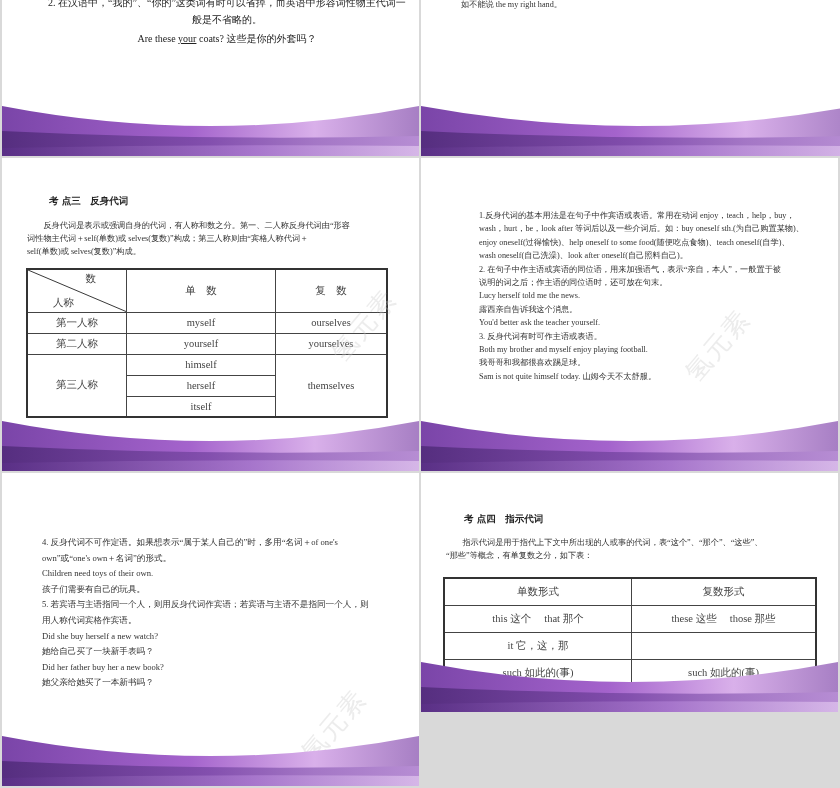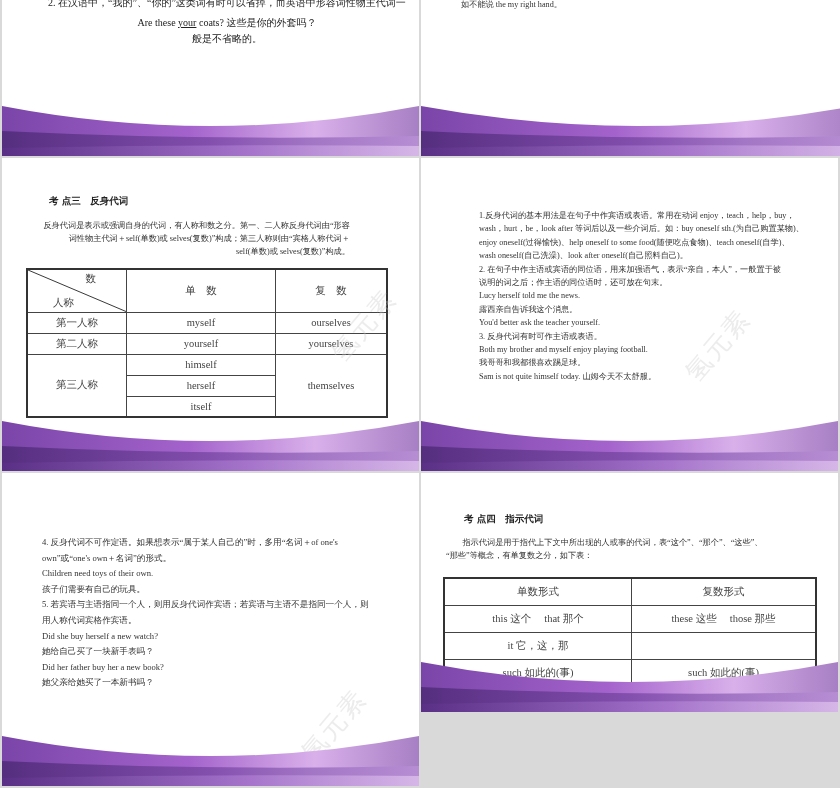--- a/index.html
+++ b/index.html
@@ -38,24 +38,24 @@
       <stop offset="0" stop-color="#5b3088"></stop>
       <stop offset="0.6" stop-color="#b07fd4"></stop>
       <stop offset="1" stop-color="#e3c8f0"></stop>
     </linearGradient>
   </defs>
 </svg>
 
 <div class="slide" style="left:2px;top:0;width:417px;height:156px;text-align:center;">
   <div class="txt" style="left:40px;top:-5px;width:370px;">
     <div class="line">2. 在汉语中，“我的”、“你的”这类词有时可以省掉，而英语中形容词性物主代词一</div>
+    <div class="line">般是不省略的。</div>
     <div class="line" style="margin-top:3px;">
       <span>Are these </span><span class="u">your</span><span> coats? 这些是你的外套吗？</span>
     </div>
-    <div class="line">般是不省略的。</div>
   </div>
   <div class="wave" style="height:50px;">
     <svg viewBox="0 0 420 50" preserveAspectRatio="none">
         <path d="M0,0 Q210,40 420,0 L420,50 L0,50 Z" fill="url(#g1)"></path>
         <path d="M0,25 Q210,35 420,30 L420,50 L0,50 Z" fill="url(#g2)" opacity="0.85"></path>
         <path d="M0,42 Q210,38 420,40 L420,50 L0,50 Z" fill="url(#g3)" opacity="0.7"></path>
       </svg>
   </div>
 </div>
 
@@ -67,21 +67,21 @@
     <svg viewBox="0 0 420 50" preserveAspectRatio="none">
         <path d="M0,0 Q210,40 420,0 L420,50 L0,50 Z" fill="url(#g1)"></path>
         <path d="M0,25 Q210,35 420,30 L420,50 L0,50 Z" fill="url(#g2)" opacity="0.85"></path>
         <path d="M0,42 Q210,38 420,40 L420,50 L0,50 Z" fill="url(#g3)" opacity="0.7"></path>
       </svg>
   </div>
 </div>
 
 <div class="slide" style="left:2px;top:158px;width:417px;height:313px;">
   <div class="title" style="left:47px;top:37px;">考 点三　反身代词</div>
-  <div class="txt small" style="left:25px;top:61px;text-align:right;">
+  <div class="txt small" style="left:25px;top:61px;">
     <div class="line">　　反身代词是表示或强调自身的代词，有人称和数之分。第一、二人称反身代词由“形容</div>
     <div class="line">词性物主代词＋self(单数)或 selves(复数)”构成；第三人称则由“宾格人称代词＋</div>
     <div class="line">self(单数)或 selves(复数)”构成。</div>
   </div>
   <table class="tbl-outer" style="left:24px;top:110px;width:362px;">
     <tbody>
         <tr style="height:43px;">
       <td style="width:98px;position:relative;padding:0;">
         <svg style="position:absolute;left:0;top:0;width:100%;height:100%;" viewBox="0 0 100 43" preserveAspectRatio="none">
               <line x1="0" y1="0" x2="100" y2="43" stroke="#333" stroke-width="1"></line>

